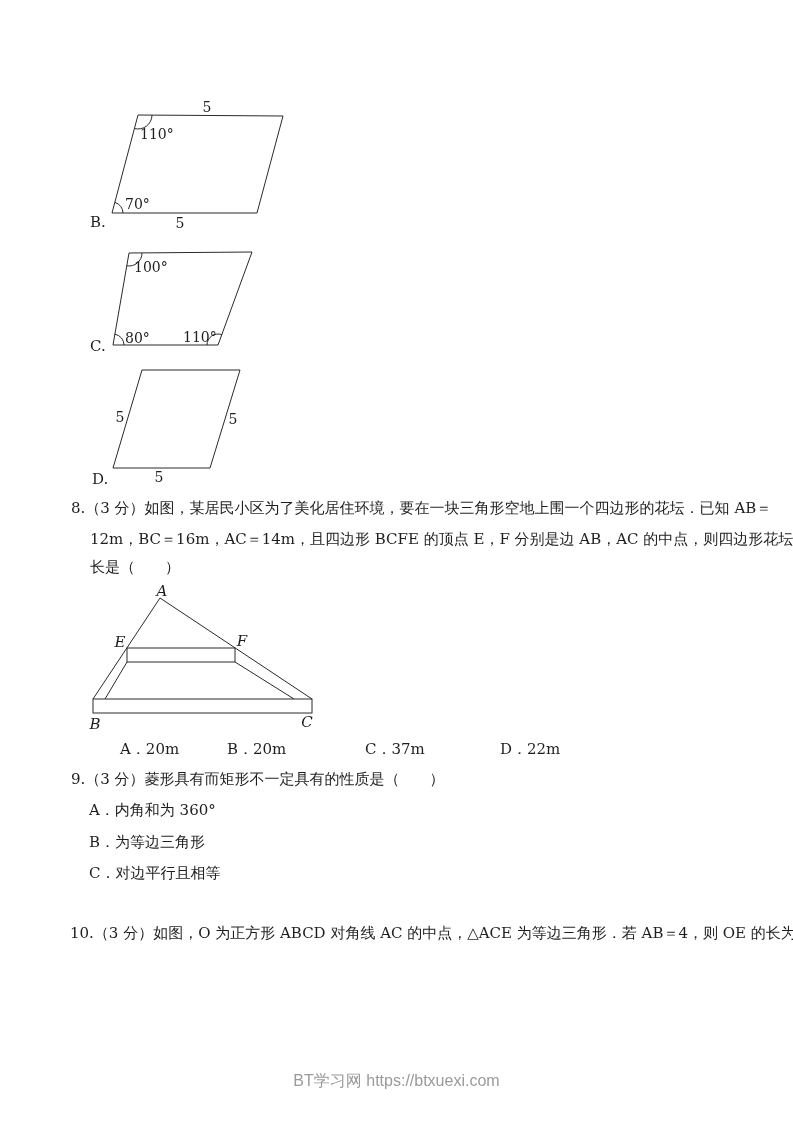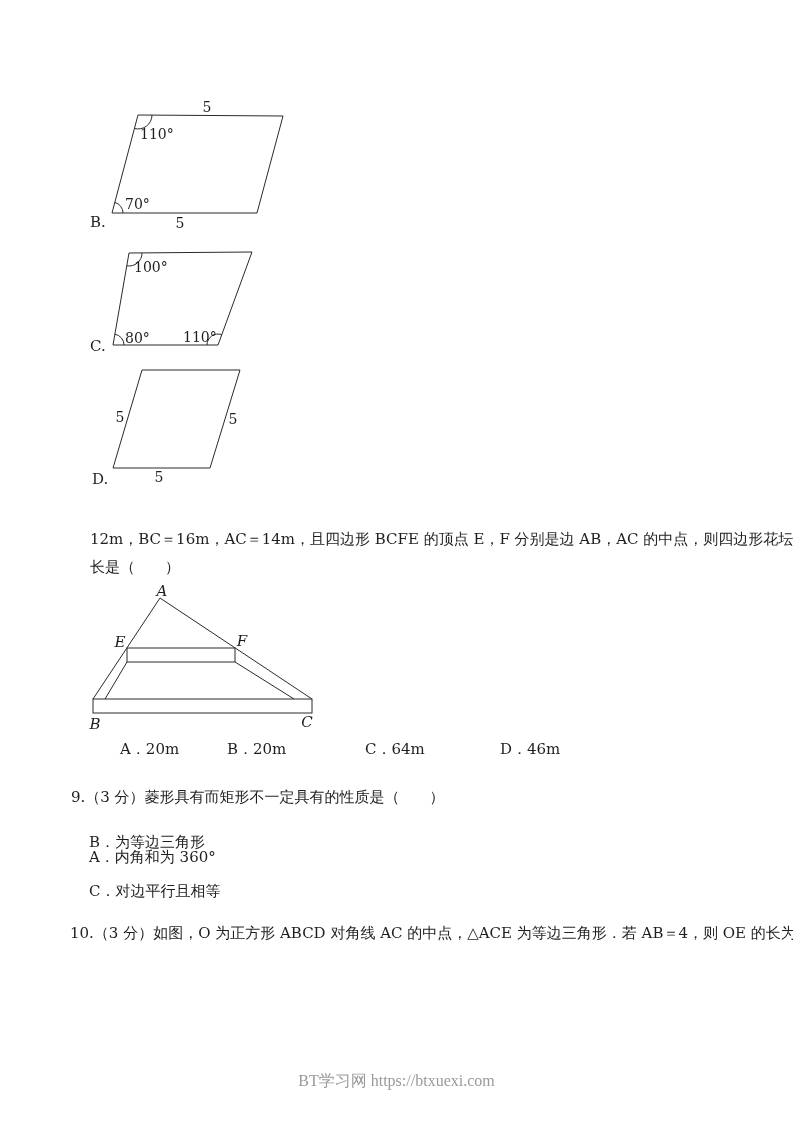--- a/index.html
+++ b/index.html
@@ -5,21 +5,21 @@
   html,body{margin:0;padding:0;background:#ffffff;}
   .page{position:relative;width:793px;height:1122px;background:#fff;overflow:hidden;
         font-family:"DejaVu Serif","Liberation Serif",serif;color:#1e1e1e;}
   .t{position:absolute;white-space:nowrap;font-size:15px;line-height:20px;}
   .fig{position:absolute;}
   .shape{fill:none;stroke:#2a2a2a;stroke-width:1;}
   .num{font-family:"DejaVu Serif","Liberation Serif",serif;font-size:14px;fill:#1e1e1e;}
   .vtx{font-family:"DejaVu Serif","Liberation Serif",serif;font-size:15px;font-style:italic;fill:#1e1e1e;}
   .opt{font-family:"DejaVu Serif","Liberation Serif",serif;font-size:15px;fill:#1e1e1e;}
   .footer{position:absolute;left:0;right:0;top:1071px;text-align:center;
-          font-family:Liberation Serif, serif;
+          font-family:Liberation Sans, sans-serif;
           font-size:16px;color:#9a9a9a;}
 </style>
 </head>
 <body>
 
 <div class="page">
 
   <svg class="fig" style="left:85px;top:98px;" width="220" height="135" viewBox="0 0 220 135">
     <polygon class="shape" points="53,17 198,18 172,115 27,115"></polygon>
     <path class="shape" d="M 67 17 A 14 14 0 0 1 49.4 30.5"></path>
@@ -57,30 +57,31 @@
     <rect class="shape" x="8" y="114" width="219" height="14"></rect>
     <line class="shape" x1="42" y1="77" x2="20" y2="114"></line>
     <line class="shape" x1="150" y1="77" x2="209" y2="114"></line>
     <text class="vtx" x="77" y="11" text-anchor="middle">A</text>
     <text class="vtx" x="35" y="62" text-anchor="middle">E</text>
     <text class="vtx" x="157" y="61" text-anchor="middle">F</text>
     <text class="vtx" x="10" y="144" text-anchor="middle">B</text>
     <text class="vtx" x="222" y="142" text-anchor="middle">C</text>
   </svg>
 
+  <div class="t" style="left:71px;top:498px;">8.（3 分）如图，某居民小区为了美化居住环境，要在一块三角形空地上围一个四边形的花坛．已知 AB＝</div>
   <div class="t" style="left:90px;top:529px;">12m，BC＝16m，AC＝14m，且四边形 BCFE 的顶点 E，F 分别是边 AB，AC 的中点，则四边形花坛 BCFE 的周</div>
   <div class="t" style="left:90px;top:557px;font-family:Liberation Serif, serif;">长是（　　）</div>
 
   <div class="t" style="left:88px;top:739px;margin-left:32px;">A．20m</div>
   <div class="t" style="left:227px;top:739px;">B．20m</div>
-  <div class="t" style="left:365px;top:739px;">C．64m</div>
-  <div class="t" style="left:500px;top:739px;">D．46m</div>
+  <div class="t" style="left:365px;top:739px;">C．37m</div>
+  <div class="t" style="left:500px;top:739px;">D．22m</div>
 
-  <div class="t" style="left:71px;top:787px;text-align:center;">9.（3 分）菱形具有而矩形不一定具有的性质是（　　）</div>
-  <div class="t" style="left:89px;top:800px;margin-top:47px;">A．内角和为 360°</div>
+  <div class="t" style="left:71px;top:769px;text-align:center;">9.（3 分）菱形具有而矩形不一定具有的性质是（　　）</div>
+  <div class="t" style="left:89px;top:800px;">A．内角和为 360°</div>
   <div class="t" style="left:89px;top:832px;">B．为等边三角形</div>
-  <div class="t" style="left:89px;top:881px;">C．对边平行且相等</div>
+  <div class="t" style="left:89px;top:863px;">C．对边平行且相等</div>
 
   <div class="t" style="left:70px;top:923px;">10.（3 分）如图，O 为正方形 ABCD 对角线 AC 的中点，△ACE 为等边三角形．若 AB＝4，则 OE 的长为（　　）</div>
 
   <div class="footer">BT学习网 https://btxuexi.com</div>
 
 </div>
 
 </body></html>

